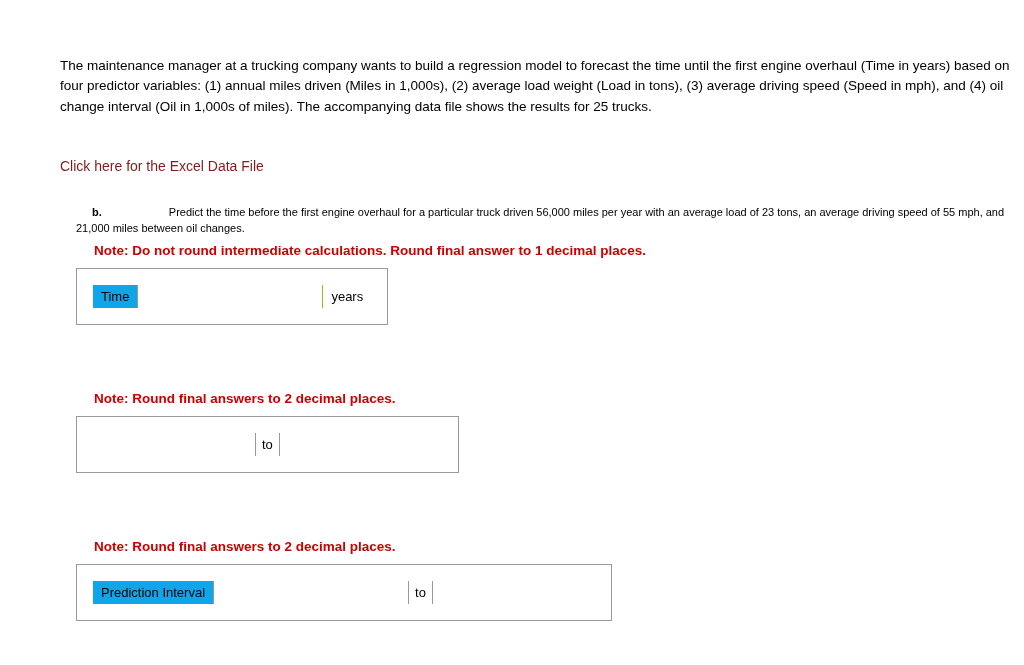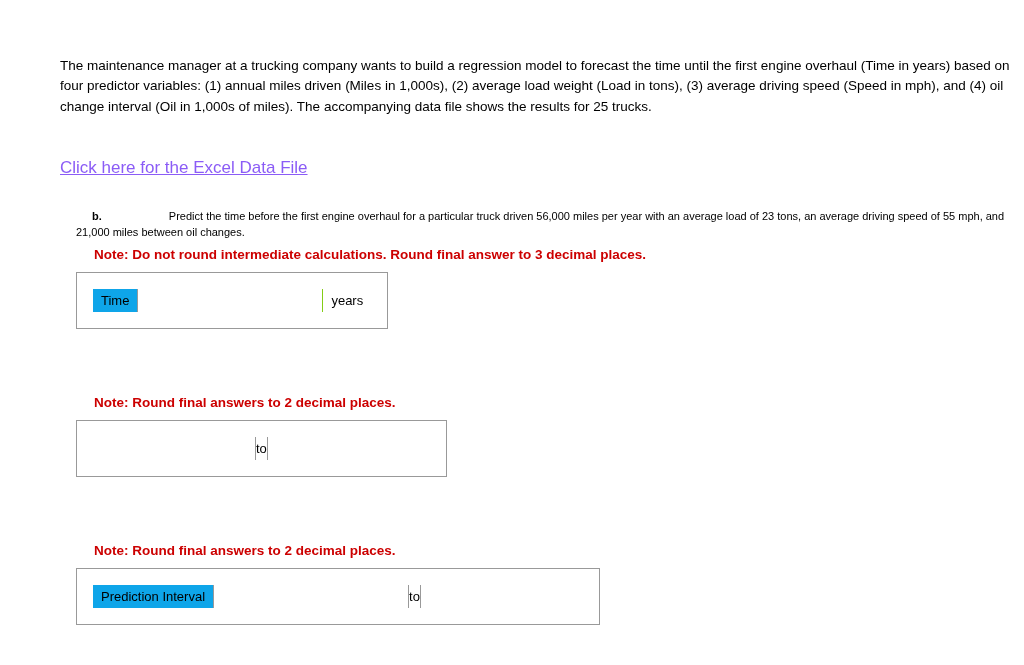--- a/index.html
+++ b/index.html
@@ -18,24 +18,23 @@
       padding: 8px 12px;
     }
 
     .intro-text {
       font-size: 13.5px;
       line-height: 1.5;
       margin-bottom: 10px;
     }
 
     .excel-link {
-      color: #8b5cf6;
-      text-decoration: underline;
+      color: #7f1d1d;
       cursor: pointer;
-      font-size: 17px;
+      font-size: 14px;
       margin-bottom: 14px;
       display: inline-block;
     }
 
     .section {
       margin-bottom: 20px;
     }
 
     .section-label {
       font-size: 11px;
@@ -86,21 +85,21 @@
     }
 
     .input-unit {
       padding: 4px 8px;
       font-size: 13px;
       border-left: 1px solid #84cc16;
       background: #ffffff;
     }
 
     .input-to {
-      padding: 4px 0;
+      padding: 4px 6px;
       font-size: 13px;
       border-left: 1px solid #999999;
       border-right: 1px solid #999999;
       background: #ffffff;
     }
   </style>
 </head>
 <body>
 
 
@@ -114,21 +113,21 @@
 <a class="excel-link">Click here for the Excel Data File</a>
 
 <br>
 
 
 <div class="section">
   <div class="section-label">
     <span class="part-letter">b.</span>
     <span> </span><span>Predict the time before the first engine overhaul for a particular truck driven 56,000 miles per year with an average load of 23 tons, an average driving speed of 55 mph, and 21,000 miles between oil changes.</span>
   </div>
-  <div class="note-text">Note: Do not round intermediate calculations. Round final answer to 3 decimal places.</div>
+  <div class="note-text">Note: Do not round intermediate calculations. Round final answer to 1 decimal places.</div>
 
   <div class="input-row">
     <span class="input-label">Time</span>
     <input class="input-field" type="text" value="" style="">
     <span class="input-unit">years</span>
   </div>
 </div>
 
 <br><br>
 

